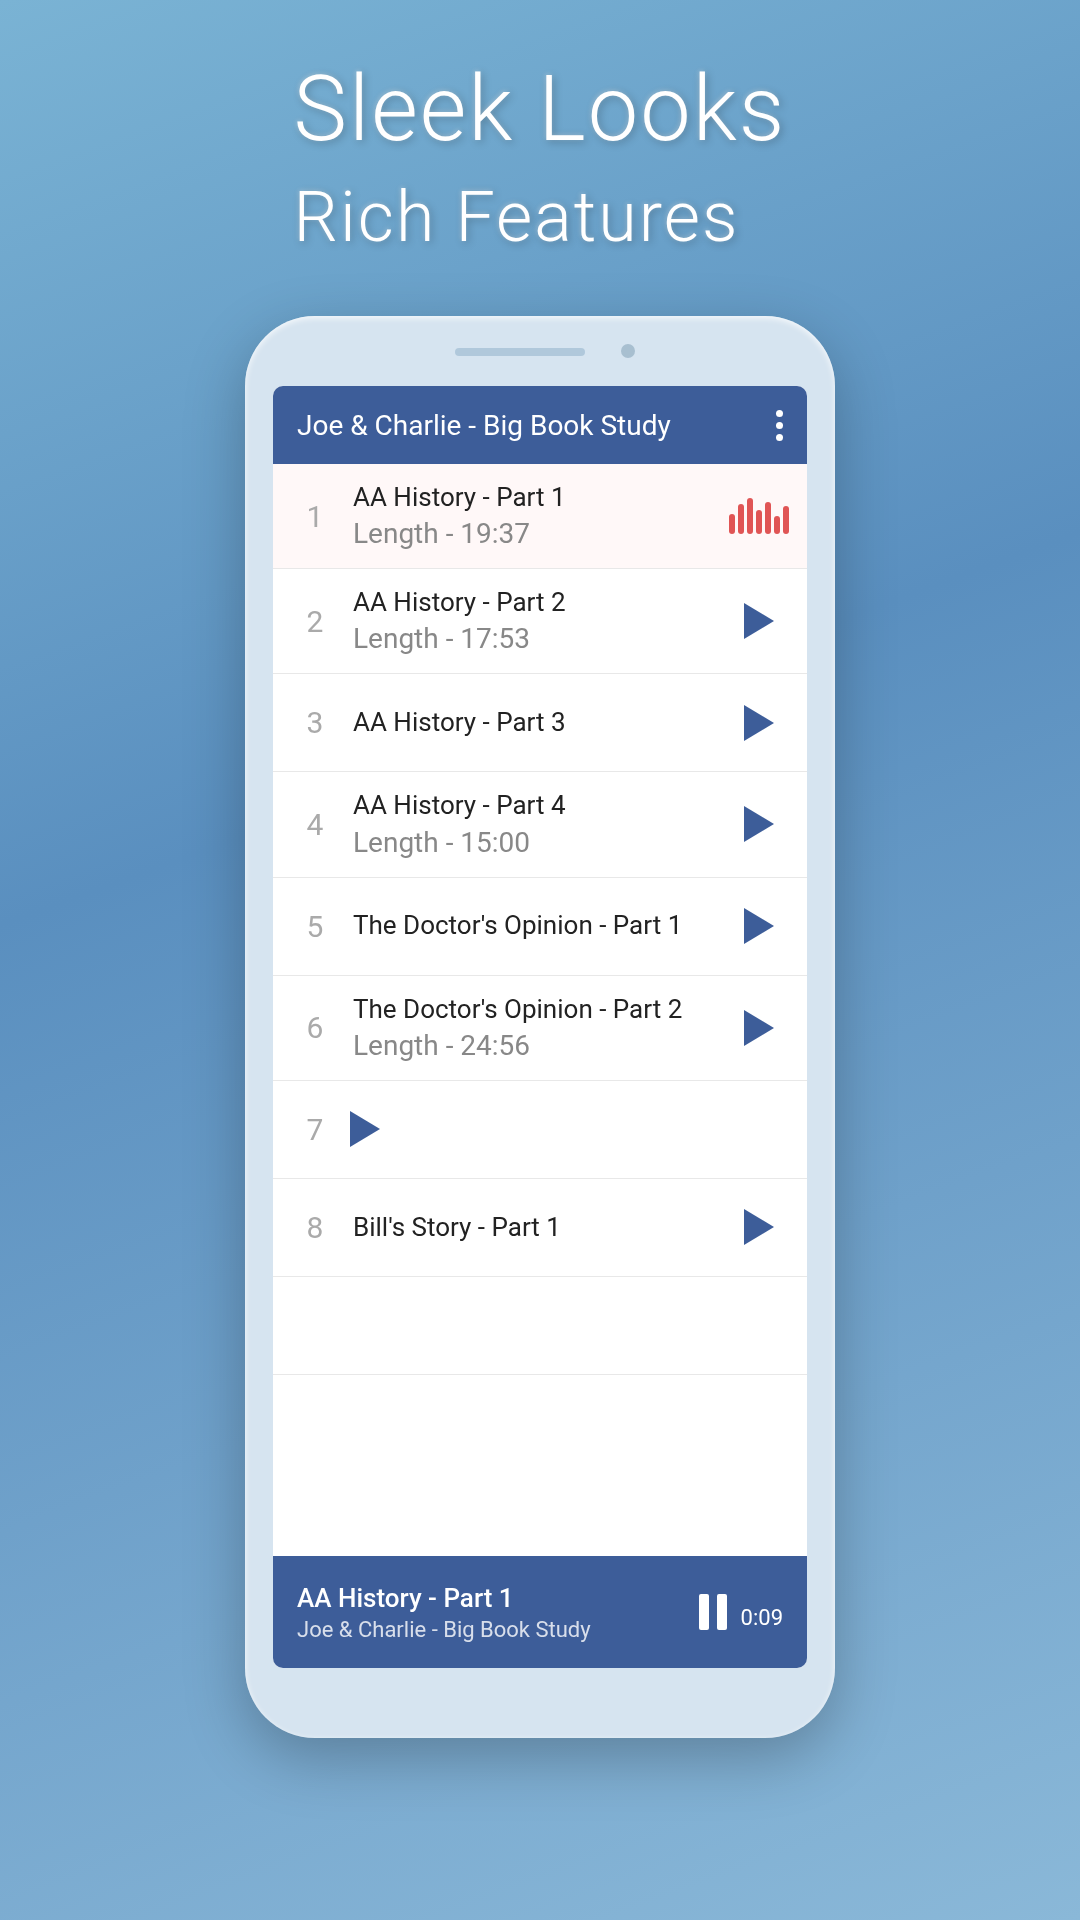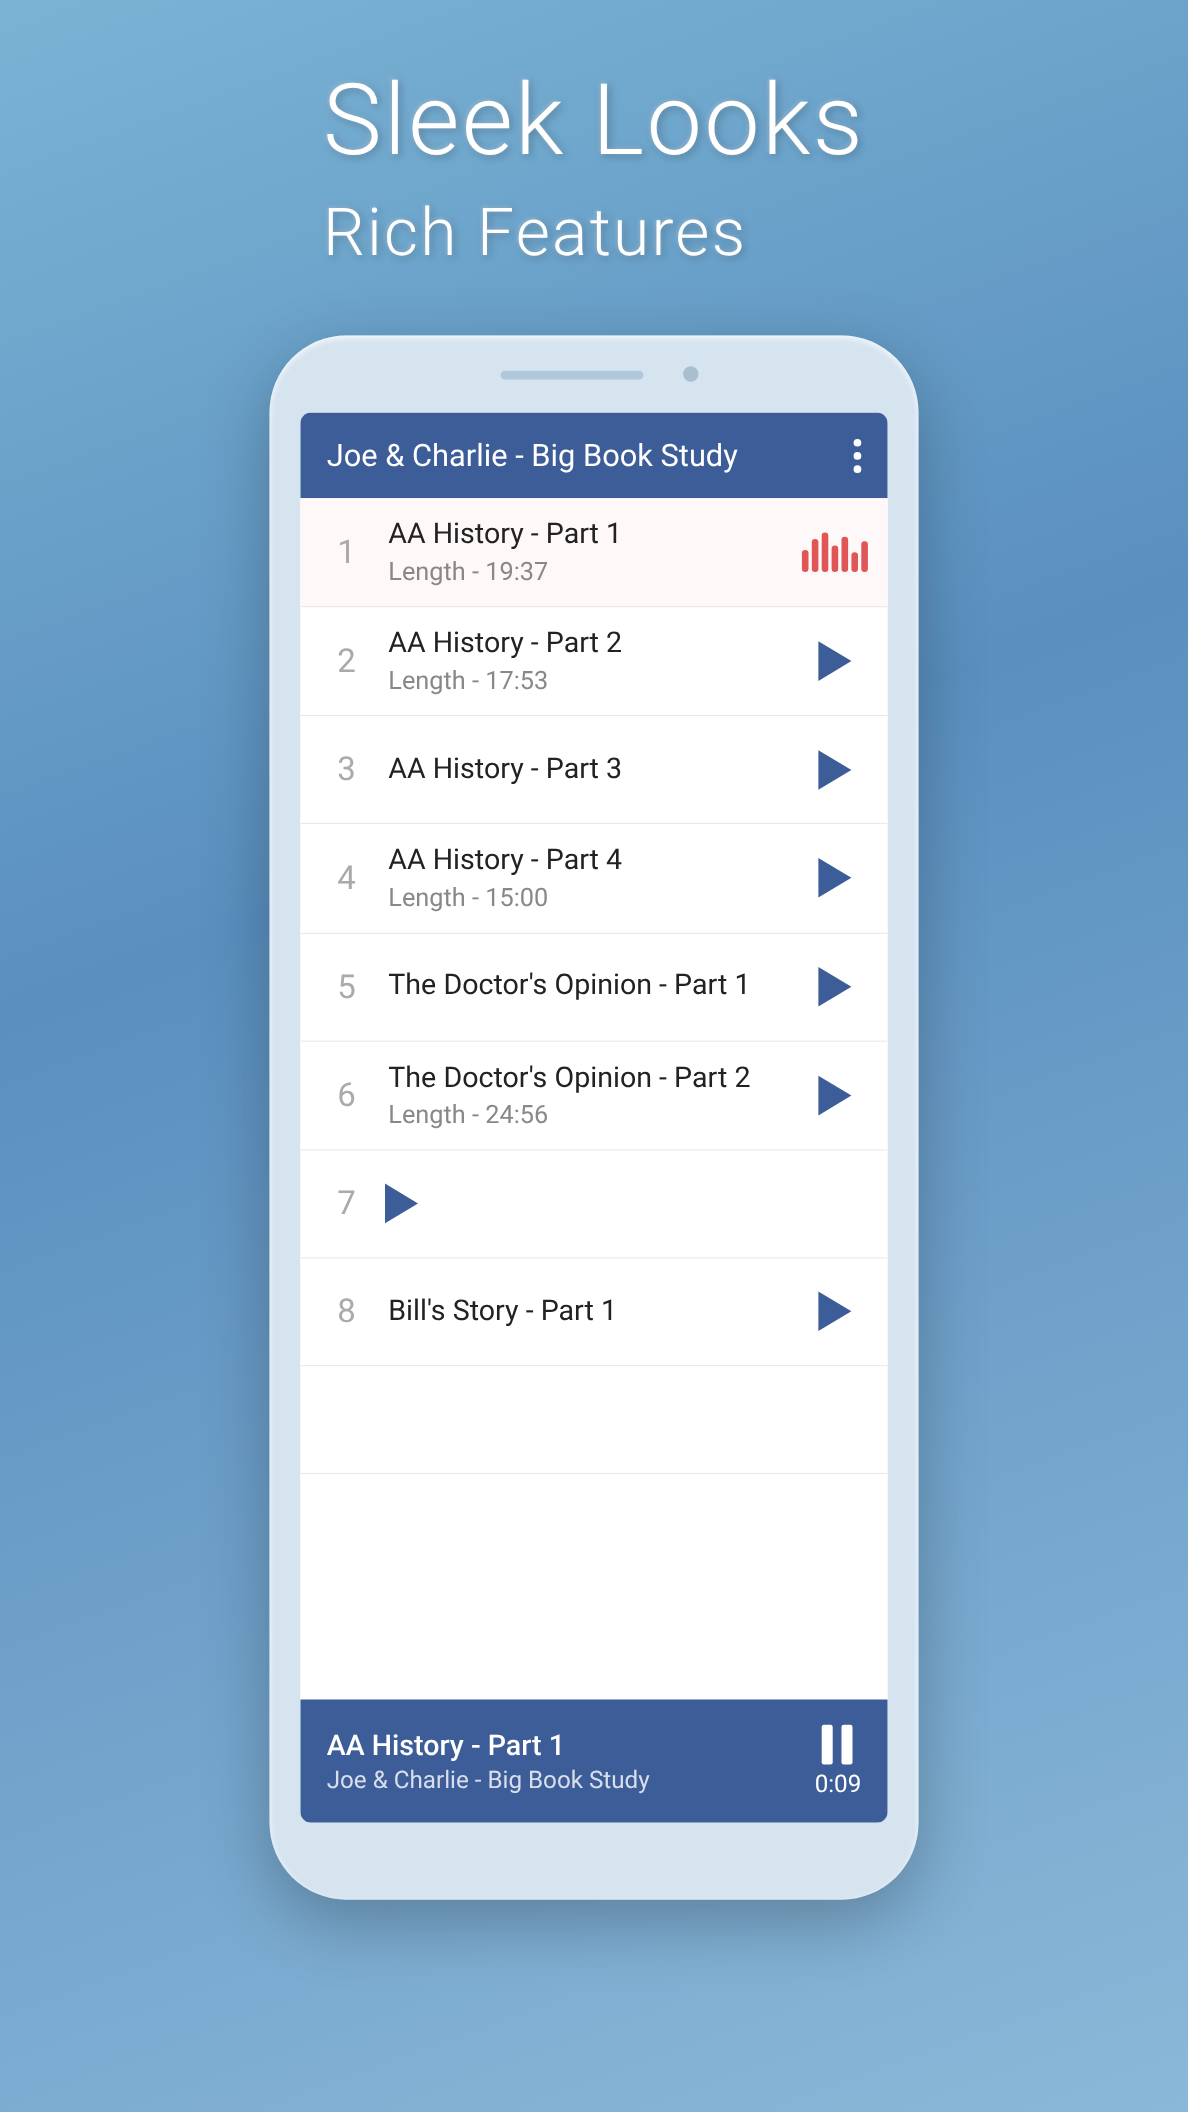--- a/index.html
+++ b/index.html
@@ -23,21 +23,21 @@
     }
 
     .hero-text h1 {
       font-size: 90px;
       font-weight: 300;
       letter-spacing: 2px;
       line-height: 1.1;
     }
 
     .hero-text h2 {
-      font-size: 60px;
+      font-size: 70px;
       font-weight: 300;
       letter-spacing: 2px;
       line-height: 1.1;
       margin-top: 20px;
     }
 
     
     .phone-wrap {
       margin-top: 60px;
       position: relative;
@@ -162,21 +162,21 @@
     }
 
     .track-title {
       font-size: 26px;
       color: #222;
       font-weight: 400;
       line-height: 1.2;
     }
 
     .track-duration {
-      font-size: 23px;
+      font-size: 28px;
       color: #888;
       margin-top: 4px;
     }
 
     .track-action {
       width: 56px;
       display: flex;
       justify-content: center;
       align-items: center;
       flex-shrink: 0;
@@ -241,21 +241,21 @@
 
     .pause-bar {
       width: 10px;
       height: 36px;
       background: white;
       border-radius: 2px;
     }
 
     .now-playing-right {
       display: flex;
-      flex-direction: column;
+      flex-direction: row;
       align-items: flex-end;
       gap: 6px;
     }
 
     .now-playing-time {
       color: white;
       font-size: 22px;
     }
   </style>
 </head>

